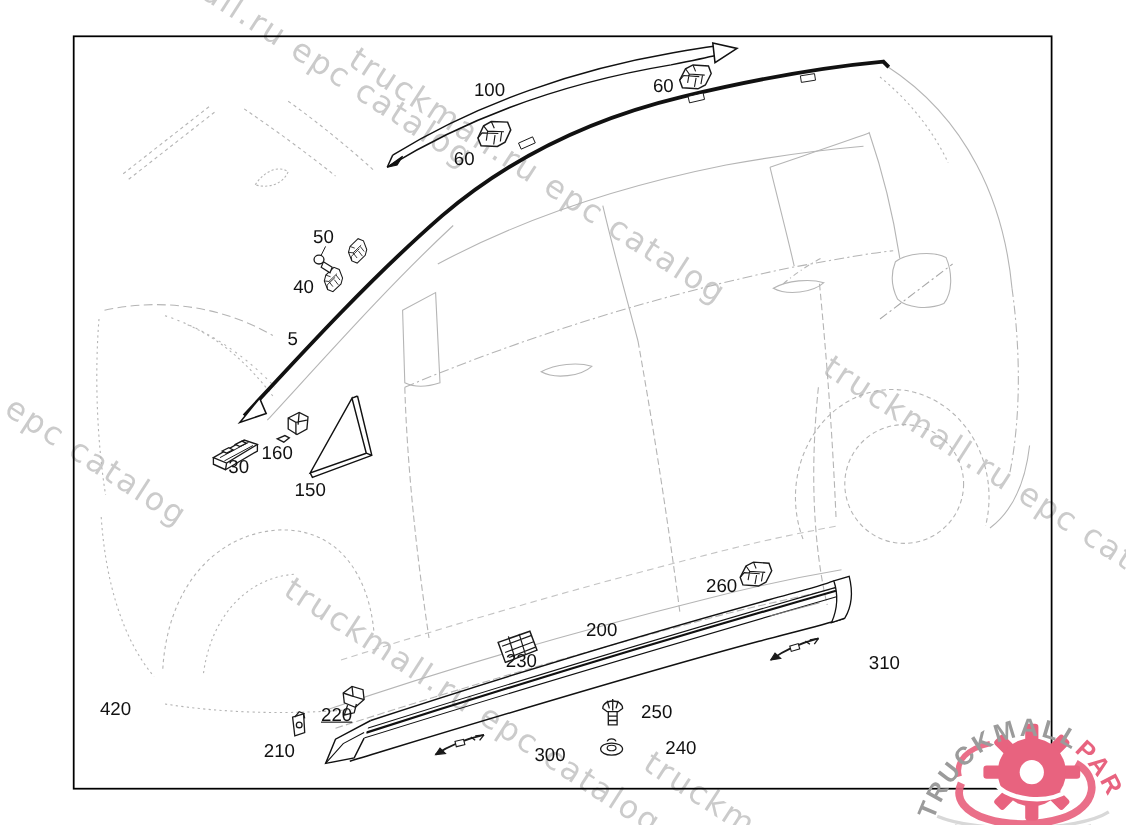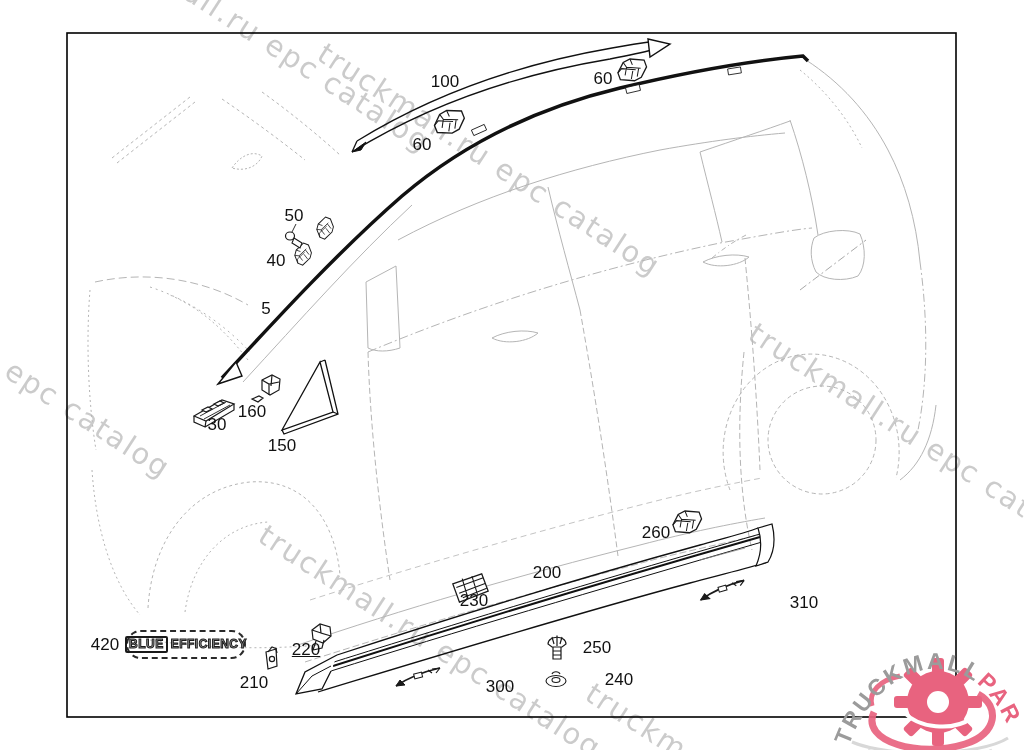--- a/index.html
+++ b/index.html
@@ -238,18 +238,14 @@
       <div class="plabel" style="left: 306px; top: 650px; text-decoration: underline;">220</div>
       <div class="plabel" style="left: 458px; top: 601px; margin-left: 16px;">230</div>
       <div class="plabel" style="left: 589px; top: 680px; margin-left: 30px;">240</div>
       <div class="plabel" style="left: 597px; top: 648px;">250</div>
       <div class="plabel" style="left: 656px; top: 533px;">260</div>
       <div class="plabel" style="left: 456px; top: 687px; margin-left: 44px;">300</div>
       <div class="plabel" style="left: 756px; top: 603px; margin-left: 48px;">310</div>
       <div class="plabel" style="left: 105px; top: 645px;">420</div>
     </div>
 
-  <div class="badge">
-    <span class="blue-box">BLUE</span>
-    <span class="eff">EFFICIENCY</span>
-  </div>
 
 </div>
 
 </body></html>

